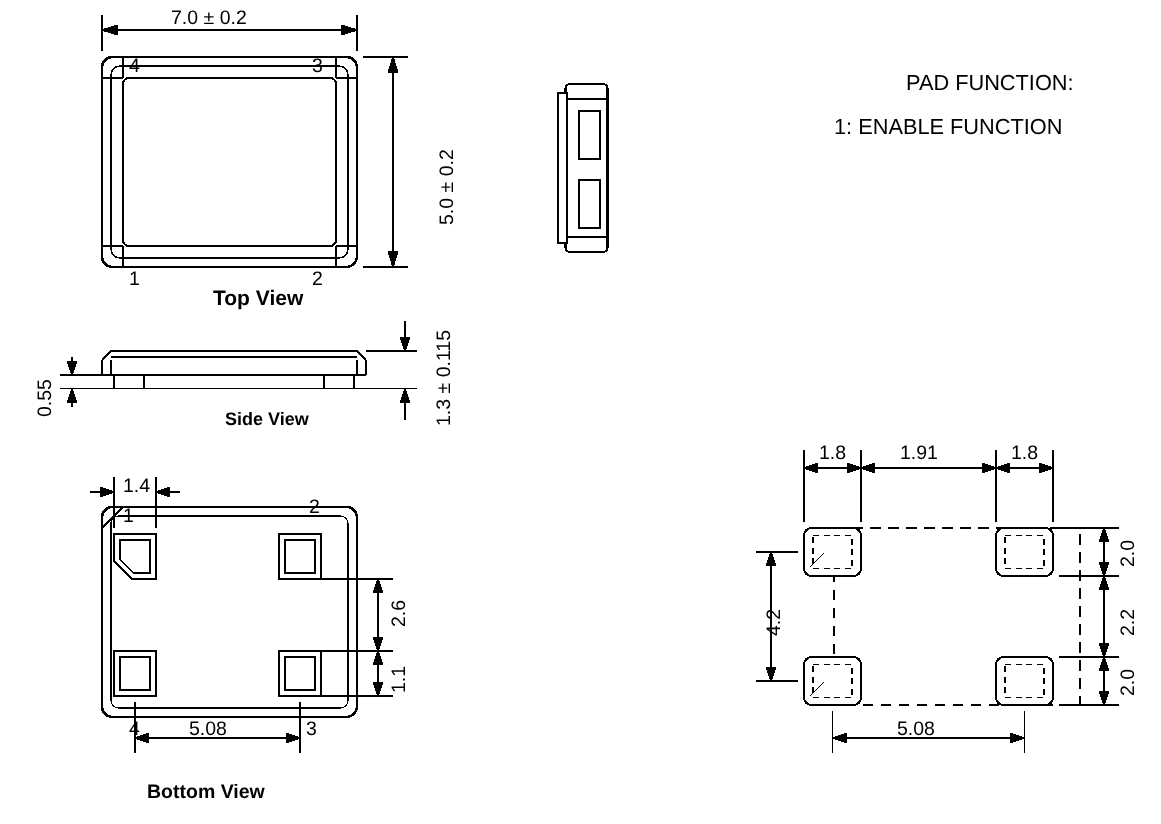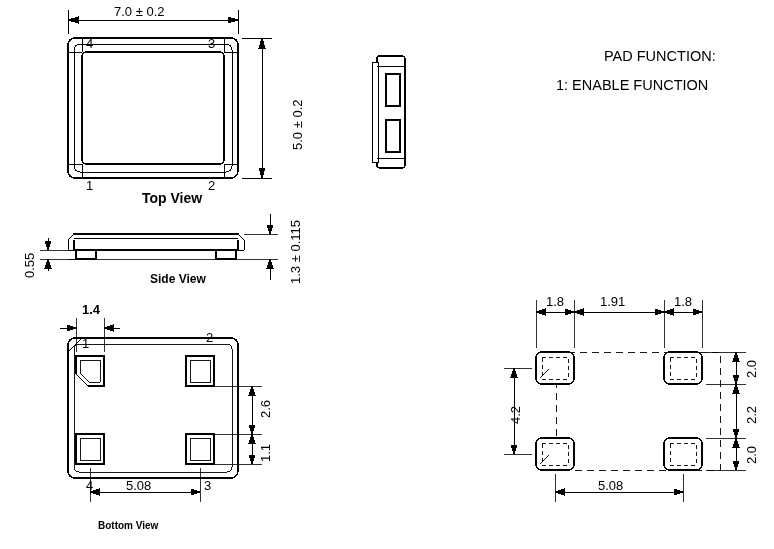--- a/index.html
+++ b/index.html
@@ -216,29 +216,29 @@
   <div class="lbl" style="left:208px;top:36px;">3</div>
   <div class="lbl" style="left:86px;top:178px;">1</div>
   <div class="lbl" style="left:208px;top:178px;">2</div>
   <div class="lbl vert" style="left:290px;top:150px;transform:rotate(-90deg);">5.0 ± 0.2</div>
   <div class="lbl b" style="left:110px;top:190px;font-size:14px;margin-left:32px;">Top View</div>
 
   <div class="lbl vert" style="left:22px;top:278px;transform:rotate(-90deg);font-size:13px;">0.55</div>
   <div class="lbl vert" style="left:288px;top:284px;transform:rotate(-90deg);font-size:13px;">1.3 ± 0.115</div>
   <div class="lbl b" style="left:118px;top:272px;font-size:12px;margin-left:32px;">Side View</div>
 
-  <div class="lbl" style="left:82px;top:302px;font-weight:bold;">1.4</div>
+  <div class="lbl" style="left:82px;top:316px;">1.4</div>
   <div class="lbl" style="left:82px;top:336px;">1</div>
   <div class="lbl" style="left:206px;top:330px;">2</div>
   <div class="lbl" style="left:86px;top:478px;">4</div>
   <div class="lbl" style="left:204px;top:478px;">3</div>
   <div class="lbl" style="left:126px;top:478px;">5.08</div>
   <div class="lbl vert" style="left:258px;top:418px;transform:rotate(-90deg);">2.6</div>
   <div class="lbl vert" style="left:258px;top:462px;transform:rotate(-90deg);">1.1</div>
-  <div class="lbl b" style="left:98px;top:520px;font-size:10px;">Bottom View</div>
+  <div class="lbl b" style="left:98px;top:520px;font-size:13px;">Bottom View</div>
 
   <div class="lbl" style="left:546px;top:294px;">1.8</div>
   <div class="lbl" style="left:600px;top:294px;">1.91</div>
   <div class="lbl" style="left:674px;top:294px;">1.8</div>
   <div class="lbl vert" style="left:744px;top:378px;transform:rotate(-90deg);">2.0</div>
   <div class="lbl vert" style="left:744px;top:424px;transform:rotate(-90deg);">2.2</div>
   <div class="lbl vert" style="left:744px;top:464px;transform:rotate(-90deg);">2.0</div>
   <div class="lbl vert" style="left:508px;top:424px;transform:rotate(-90deg);">4.2</div>
   <div class="lbl" style="left:598px;top:478px;">5.08</div>
 

